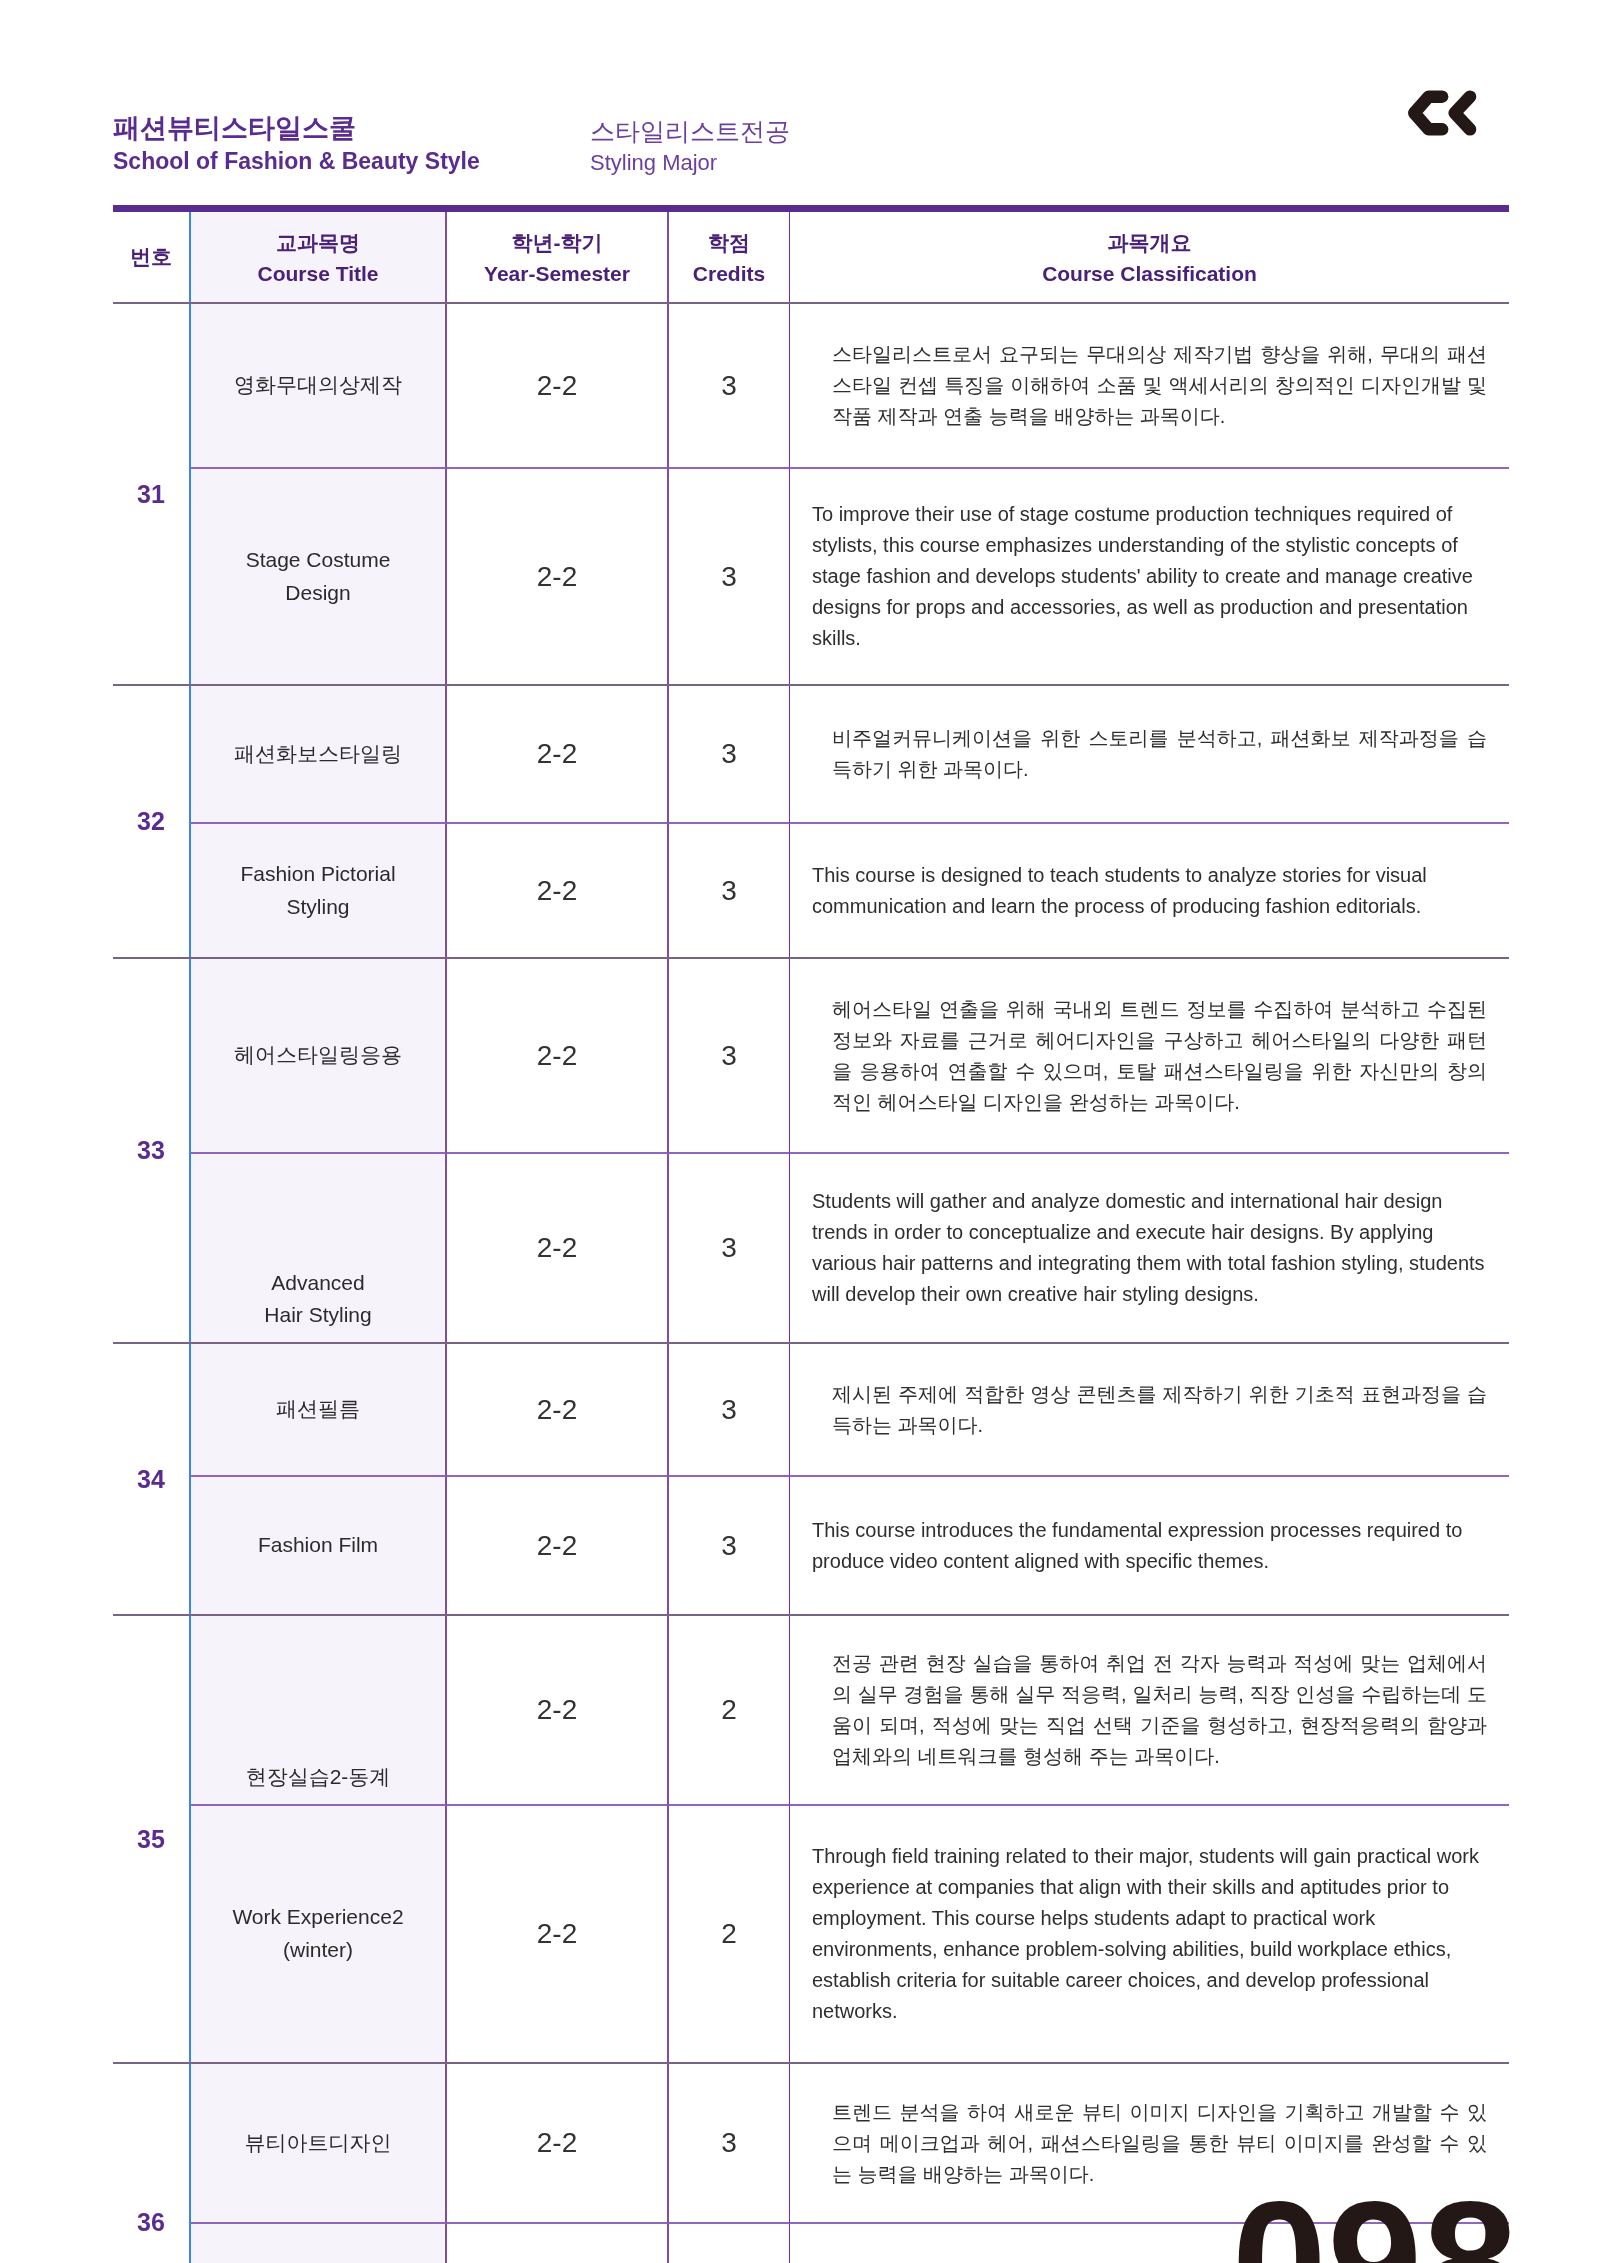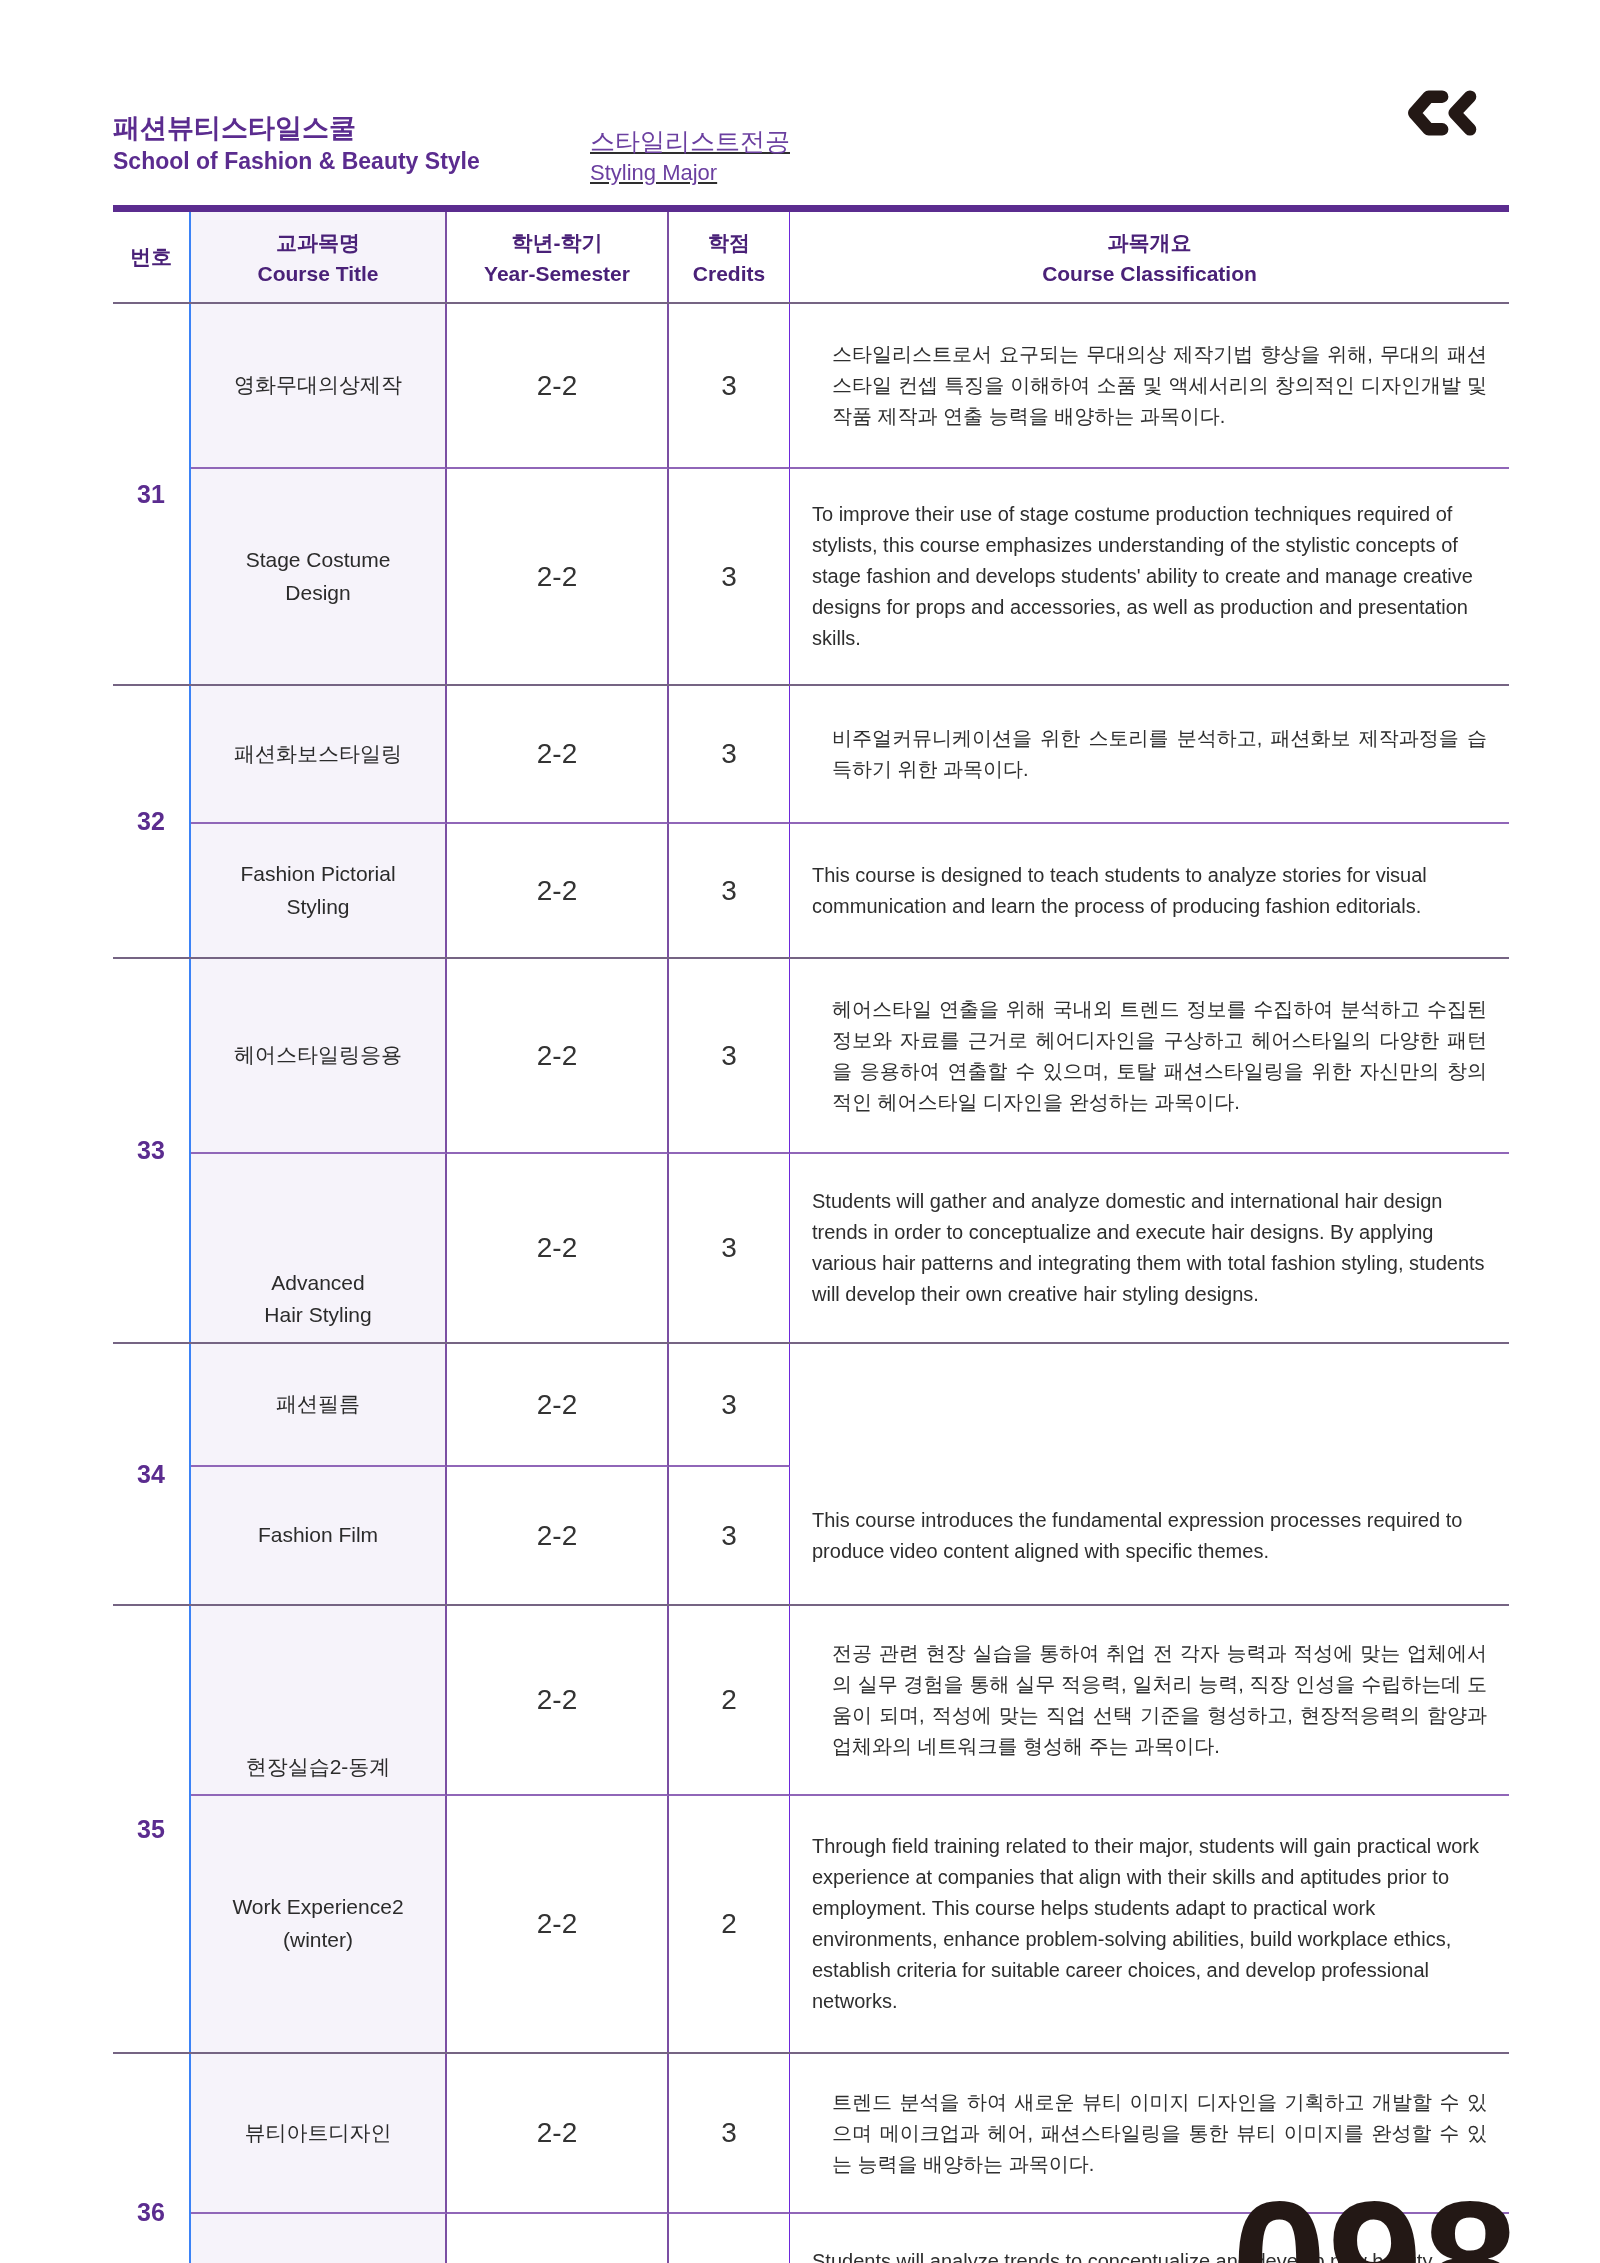--- a/index.html
+++ b/index.html
@@ -6,21 +6,21 @@
   .page {
     position:relative; width:1596px; height:2263px; background:#ffffff;
     overflow:hidden; font-family:"Liberation Sans","DejaVu Sans",sans-serif;
     color:#2e2e2e;
   }
 
   
   .school-block { position:absolute; left:113px; top:112px; }
   .school-kr { font-size:27px; font-weight:bold; color:#5b2c8f; line-height:1.25; }
   .school-en { font-size:23px; font-weight:bold; color:#5b2c8f; line-height:1.35; }
-  .major-block { position:absolute; left:590px; top:125px;text-decoration:underline; }
+  .major-block { position:absolute; left:590px; top:115px; }
   .major-kr { font-size:25px; font-weight:400; color:#6b3fa0; line-height:1.3; }
   .major-en { font-size:22px; font-weight:400; color:#6b3fa0; line-height:1.35; }
   .logo { position:absolute; left:1406px; top:88px; width:80px; height:50px; }
 
   
   .ctable {
     position:absolute; left:113px; top:205px; width:1396px;
     border-top:7px solid #5b2c8f;
   }
   .thead, .crow {
@@ -164,20 +164,23 @@
       <div class="cell c5 r2 desc mh158">
           <div>Students will gather and analyze domestic and international hair design trends in order to conceptualize and execute hair designs. By applying various hair patterns and integrating them with total fashion styling, students will develop their own creative hair styling designs.</div>
         </div>
     </div>
 
     <div class="crow">
       <div class="cell c1 num">34</div>
       <div class="cell c2 r1 subdiv title mh101">패션필름</div>
       <div class="cell c3 r1 subdiv val">2-2</div>
       <div class="cell c4 r1 subdiv val">3</div>
+      <div class="cell c5 r1 subdiv desc kr mh101">
+          <div>제시된 주제에 적합한 영상 콘텐츠를 제작하기 위한 기초적 표현과정을 습득하는 과목이다.</div>
+        </div>
       <div class="cell c2 r2 title mh107">Fashion Film</div>
       <div class="cell c3 r2 val">2-2</div>
       <div class="cell c4 r2 val">3</div>
       <div class="cell c5 r2 desc mh107">
           <div>This course introduces the fundamental expression processes required to produce video content aligned with specific themes.</div>
         </div>
     </div>
 
     <div class="crow">
       <div class="cell c1 num">35</div>

